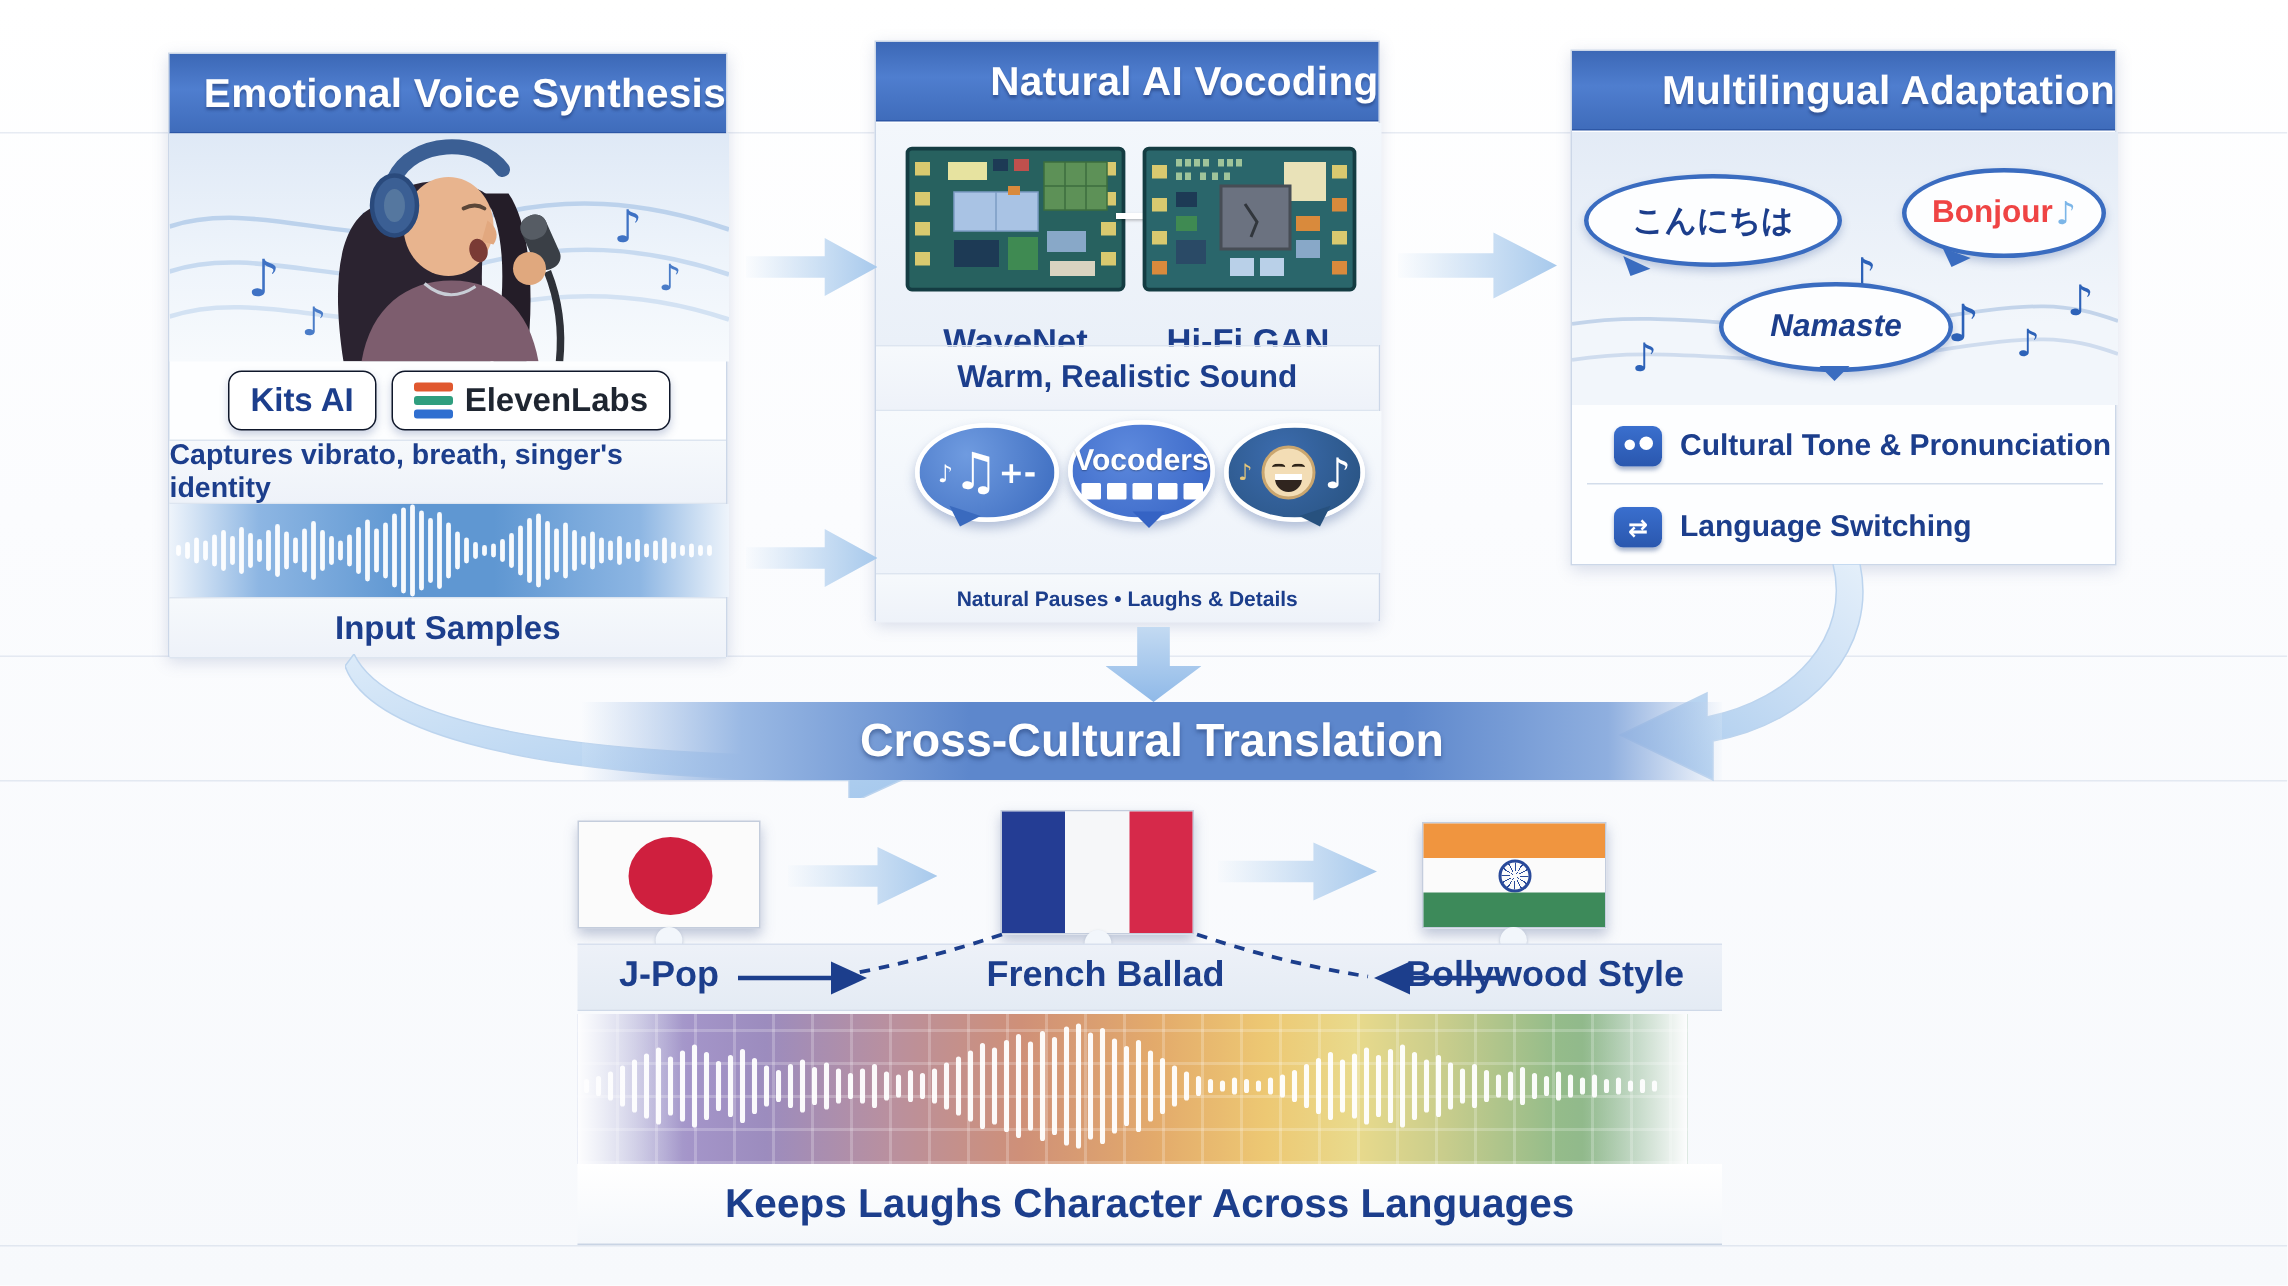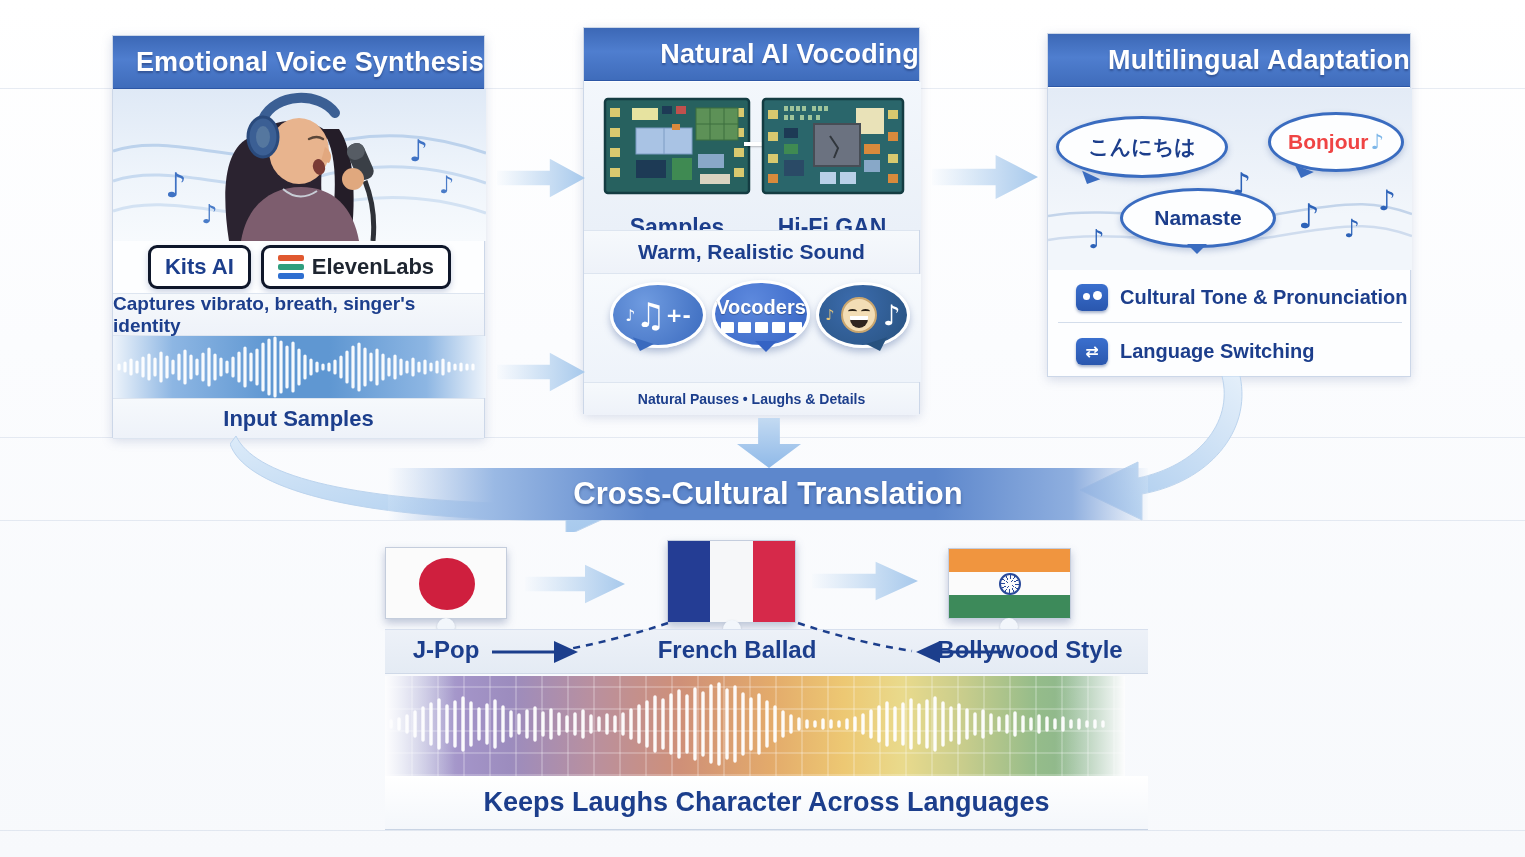--- a/index.html
+++ b/index.html
@@ -19,21 +19,21 @@
   .navy{color:#1c3e8c;}
   .strip{position:absolute;left:0;width:100%;display:flex;align-items:center;justify-content:center;
     background:linear-gradient(180deg,#f6f9fc,#eef2f9);border-top:1px solid #dde5f0;border-bottom:1px solid #dde5f0;}
 
   
   #p1{left:112px;top:35px;width:373px;height:403px;}
   #p1 .illus{position:absolute;left:0;top:53px;width:373px;height:152px;overflow:hidden;
     background:linear-gradient(180deg,#dfe9f6 0%,#eef4fb 55%,#f7fafd 100%);}
   .badges{position:absolute;left:0;top:205px;width:373px;height:52px;display:flex;gap:10px;
     align-items:center;justify-content:center;}
-  .badge{background:#ffffff;border:3px solid #0f172a;border-radius:9px;
+  .badge{background:#ffffff;border:1px solid #0f172a;border-radius:9px;
     box-shadow:0 3px 6px rgba(90,110,160,.3);padding:6px 14px;display:flex;align-items:center;gap:8px;}
   .badge .t{font-weight:bold;font-size:22px;}
   .el-icon{display:flex;flex-direction:column;gap:3px;}
   .el-icon i{display:block;width:26px;height:6px;border-radius:2px;}
   #p1 .cap{top:257px;height:43px;}
   #p1 .cap span{font-weight:bold;font-size:19px;}
   #p1 .waveband{position:absolute;left:0;top:300px;width:373px;height:62px;
     background:linear-gradient(90deg,#eef4fb 0%,#8db6e3 16%,#5f97d2 42%,#5f97d2 58%,#8db6e3 84%,#eef4fb 100%);}
   #p1 .foot{top:362px;height:41px;}
   #p1 .foot span{font-weight:bold;font-size:22px;}
@@ -76,21 +76,21 @@
   .wb{position:absolute;background:#fdfeff;border:3px solid #3a6cc0;border-radius:50%;
       box-shadow:0 3px 6px rgba(70,100,160,.3);display:flex;align-items:center;justify-content:center;}
   .wb:after{content:"";position:absolute;width:0;height:0;border:10px solid transparent;border-top-color:#3a6cc0;}
   .wb span{font-weight:bold;font-size:21px;}
   .wb-jp{left:8px;top:28px;width:172px;height:62px;}
   .wb-jp:after{left:18px;bottom:-19px;transform:rotate(25deg);}
   .wb-fr{left:220px;top:24px;width:136px;height:60px;}
   .wb-fr:after{left:20px;bottom:-19px;transform:rotate(20deg);}
   .wb-fr .b{color:#ef4444;}
   .wb-fr .n{color:#7cb6e8;font-size:21px;margin-left:2px;font-family:"DejaVu Sans",sans-serif;}
-  .wb-na{left:72px;top:100px;width:156px;height:60px;}
+  .wb-na{left:98px;top:100px;width:156px;height:60px;font-style:italic;}
   .wb-na:after{left:64px;bottom:-19px;}
   .bnote{position:absolute;color:#2d62b8;font-family:"DejaVu Sans",sans-serif;}
   .feat{position:absolute;left:0;width:364px;height:46px;display:flex;align-items:center;gap:12px;padding-left:28px;}
   .feat .fico{width:32px;height:27px;background:linear-gradient(180deg,#3a6fce,#2a57ae);border-radius:6px;
     position:relative;box-shadow:0 2px 3px rgba(40,70,130,.4);display:flex;align-items:center;justify-content:center;}
   .feat .fico .d1,.feat .fico .d2{position:absolute;background:#fff;border-radius:50%;}
   .feat .d1{width:7px;height:7px;left:7px;top:9px;}
   .feat .d2{width:9px;height:9px;right:6px;top:7px;border-radius:50% 50% 50% 0;}
   .feat .sw{color:#fff;font-size:16px;font-weight:bold;font-family:"DejaVu Sans",sans-serif;}
   .feat span.lbl{font-weight:bold;font-size:20px;}
@@ -244,21 +244,21 @@
             <line x1="122" y1="12" x2="122" y2="44" stroke="#3c6e3e"></line>
           <line x1="94" y1="28" x2="136" y2="28" stroke="#3c6e3e"></line>
           <rect x="34" y="32" width="56" height="26" fill="#a9c3e4" stroke="#7d9cc4"></rect>
           <line x1="62" y1="32" x2="62" y2="58" stroke="#7d9cc4"></line>
           <rect x="34" y="64" width="30" height="18" fill="#1d3a55"></rect>
           <rect x="70" y="62" width="20" height="22" fill="#3f8a52"></rect>
           <rect x="96" y="58" width="26" height="14" fill="#88a8c8"></rect>
           <rect x="98" y="78" width="30" height="10" fill="#d9d3c0"></rect>
           <rect x="70" y="28" width="8" height="6" fill="#d98a3c"></rect>
         </svg>
-        <div class="chiplabel navy" style="left:-5px">Samples</div>
+        <div class="chiplabel navy" style="left:-5px">WaveNet</div>
       </div>
       <div class="chiplink" style="left:160px;top:60px;width:28px"></div>
       <div class="chip" style="left:176px">
         <svg width="146" height="100" viewBox="0 0 146 100">
           <rect x="3" y="3" width="140" height="94" rx="3" fill="#2a666b" stroke="#143c42" stroke-width="2.5"></rect>
           <rect x="8" y="14" width="10" height="9" fill="#d9c96f"></rect>
             <rect x="8" y="36" width="10" height="9" fill="#d9c96f"></rect>
           <rect x="8" y="58" width="10" height="9" fill="#d9c96f"></rect>
             <rect x="8" y="78" width="10" height="9" fill="#d98a3c"></rect>
           <rect x="128" y="14" width="10" height="9" fill="#d9c96f"></rect>

